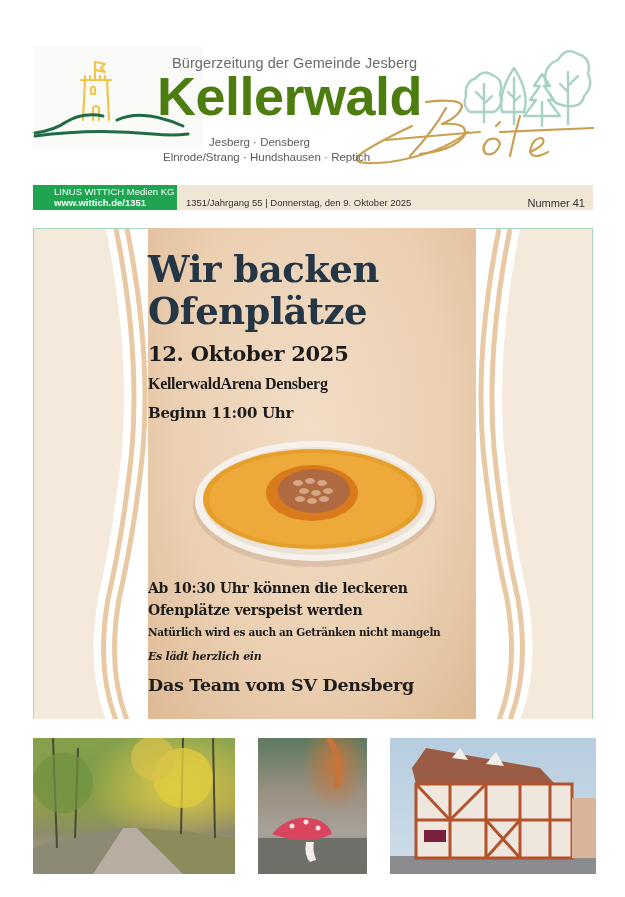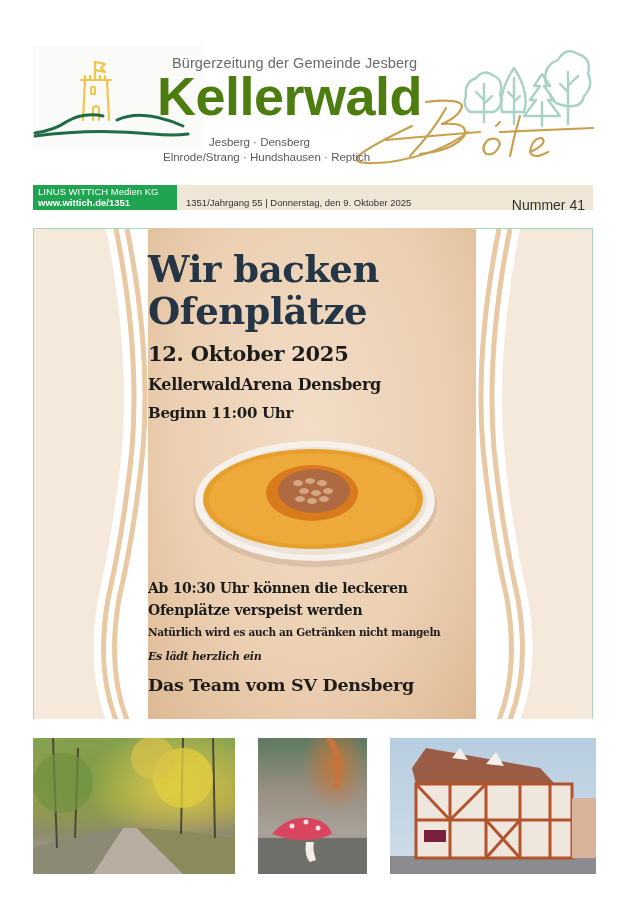--- a/index.html
+++ b/index.html
@@ -28,26 +28,26 @@
     }
     .places-2 {
       position: absolute; left: 163px; top: 151px;
       font-size: 11.5px; color: #5a5a5a;
     }
 
     
     .band { position: absolute; left: 33px; top: 185px; width: 560px; height: 25px; background: #efe6d6; }
     .publisher {
       position: absolute; left: 0; top: 0; width: 144px; height: 25px; background: #1fa451;
-      color: #ffffff; padding: 2px 0 0 5px;
+      color: #ffffff; padding: 2px 0 0 21px;
     }
     .publisher .pub-name { font-size: 9.5px; line-height: 10px; display: block; }
     .publisher .pub-url { font-size: 9.5px; line-height: 11px; font-weight: bold; display: block; }
     .issue-info { position: absolute; left: 153px; top: 12px; font-size: 9.5px; color: #333; }
-    .issue-number { position: absolute; right: 8px; top: 12px; font-size: 14px; color: #333; }
+    .issue-number { position: absolute; right: 8px; top: 12px; font-size: 11px; color: #333; }
 
     
     .poster-frame {
       position: absolute; left: 33px; top: 228px; width: 560px; height: 491px;
       border: 1px solid #a8d6bd; border-bottom: none; background: #ffffff; overflow: hidden;
     }
     .wave-left { position: absolute; left: 0; top: 0; }
     .wave-right { position: absolute; right: 0; top: 0; }
 
     .poster {
@@ -55,21 +55,21 @@
       background: radial-gradient(ellipse at 50% 40%, #f2ddc6 0%, #ebcfb1 60%, #ddb994 100%);
       text-align: left; color: #1f2e3a; font-family: "DejaVu Serif", serif;
     }
     .poster .p-head {
       position: absolute; left: 0; width: 100%; font-weight: bold; color: #243645;
       font-size: 37px; line-height: 42px; letter-spacing: -0.5px;
     }
     .p-head.l1 { top: 20px; }
     .p-head.l2 { top: 62px; }
     .p-date { position: absolute; left: 0; width: 100%; top: 113px; font-size: 21px; font-weight: bold; color: #1c1c1c; letter-spacing: -0.3px; }
-    .p-venue { position: absolute; left: 0; width: 100%; top: 147px; font-size: 16px; font-weight: bold; color: #1c1c1c; letter-spacing: -0.3px; }
+    .p-venue { position: absolute; left: 0; width: 100%; top: 147px; font-size: 16px; font-weight: bold; color: #1c1c1c; letter-spacing: -0.3px; font-family: Liberation Serif, serif; }
     .p-time { position: absolute; left: 0; width: 100%; top: 176px; font-size: 15px; font-weight: bold; color: #1c1c1c; letter-spacing: -0.3px; }
 
     .plate-svg { position: absolute; left: 42px; top: 203px; }
 
     .p-line { position: absolute; left: 0; width: 100%; font-weight: bold; color: #1c1c1c; letter-spacing: -0.3px; }
     .p-l1 { top: 352px; font-size: 14px; }
     .p-l2 { top: 374px; font-size: 14px; }
     .p-l3 { top: 398px; font-size: 10.5px; }
     .p-l4 { top: 422px; font-size: 11px; font-style: italic; }
     .p-l5 { top: 447px; font-size: 17.5px; }

